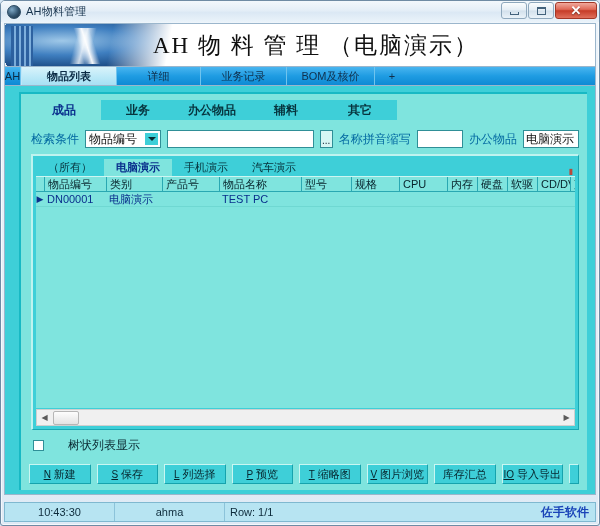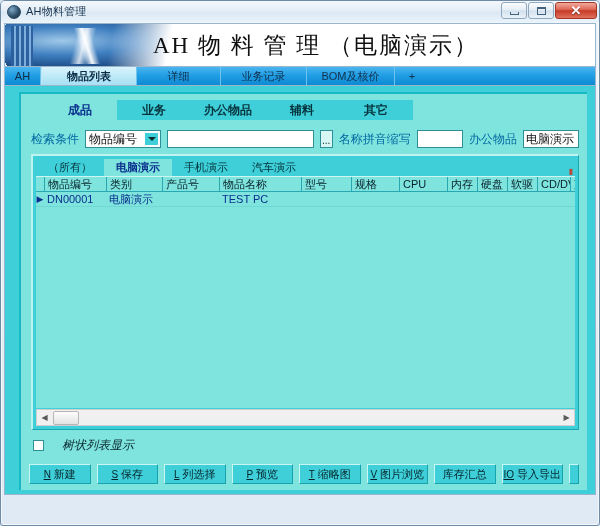--- a/index.html
+++ b/index.html
@@ -99,21 +99,21 @@
     background: linear-gradient(180deg,#49b5f0 0%, #1f9ce2 50%, #0e8ad4 100%);
     display: flex; align-items: stretch;
     border-left: 1px solid #9bb6cc; border-right: 1px solid #9bb6cc;
   }
   .ttab {
     display: flex; align-items: center; justify-content: center;
     font-size: 11px; color: #10304d; white-space: nowrap;
     border-right: 1px solid #6fc4ee;
     padding: 0 6px;
   }
-  .ttab.first { width: 36px; color:#0c2b44; }
+  .ttab.first { width: 16px; color:#0c2b44; }
   .ttab.active {
     background: linear-gradient(180deg,#d9f3fb 0%, #b9e8f7 60%, #a7e0f4 100%);
     color: #0b2b45; font-weight: bold;
     border-left: 1px solid #bfe7f8;
   }
   .ttab.plus { width: 34px; border-right: none; }
   .ttab.filler { flex: 1; border-right: none; }
 
   
   .client {
@@ -124,21 +124,21 @@
   }
   .panel {
     position: absolute; left: 14px; top: 6px; right: 8px; bottom: 4px;
     background: #7fe4de;
     border-top: 2px solid #18b9c4;
     border-left: 2px solid #18b9c4;
   }
 
   
   .innertabs {
-    position: absolute; left: 22px; top: 6px; right: 6px; height: 20px;
+    position: absolute; left: 6px; top: 6px; right: 6px; height: 20px;
     background: #3ecfd8;
     display: flex; align-items: stretch;
   }
   .itab {
     width: 74px; display: flex; align-items: center; justify-content: center;
     font-size: 12px; color: #07343e; font-weight: bold; white-space: nowrap;
   }
   .itab.active { background: #7fe4de; color: #0a2f8c; }
   .itab.rest { flex: 1; background: #7fe4de; }
 
@@ -247,21 +247,21 @@
   .sthumb {
     width: 26px; height: 14px; margin-left: 1px;
     background: linear-gradient(180deg,#fdfdfd,#e3e3e3);
     border: 1px solid #b6b6b6; border-radius: 2px;
   }
   .strack { flex: 1; }
 
   
   .chkrow {
     position: absolute; left: 12px; bottom: 36px; height: 18px;
-    display: flex; align-items: center; gap: 18px; font-style: italic;
+    display: flex; align-items: center; gap: 24px;
   }
   .chk {
     width: 11px; height: 11px; background: #fff; border: 1px solid #2f8f97;
   }
   .chklbl { font-size: 12px; color: #0b2b33; white-space: nowrap; }
 
   
   .btnbar {
     position: absolute; left: 8px; right: 8px; bottom: 6px; height: 20px;
     display: flex; align-items: stretch; gap: 6px;
@@ -455,14 +455,20 @@
         <div class="btn">
           <span class="acc">IO</span>
           <span>导入导出</span>
         </div>
         <div class="btn-tail"></div>
       </div>
 
     </div>
   </div>
 
+  <div class="statusbar">
+    <div class="scell time">10:43:30</div>
+    <div class="scell user">ahma</div>
+    <div class="scell row">Row: 1/1</div>
+    <div class="scell brand">佐手软件</div>
+  </div>
 
 </div>
 
 </body></html>

